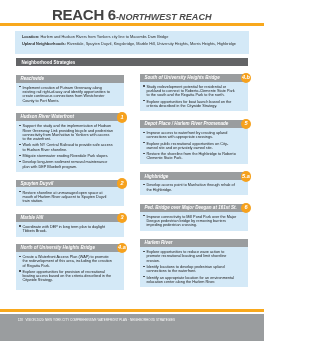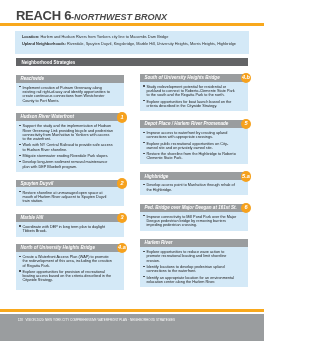--- a/index.html
+++ b/index.html
@@ -2,21 +2,21 @@
 <html><head>
 <meta charset="utf-8">
 <style>
   html,body{margin:0;padding:0;}
   body{width:264px;height:341px;background:#ffffff;
        font-family:"Liberation Sans",sans-serif;-webkit-font-smoothing:antialiased;
        overflow:hidden;position:relative;}
   .page{position:absolute;inset:0;transform:translateZ(0);}
 
   .title{position:absolute;left:16px;top:5.5px;white-space:nowrap;}
-  .title .t1{font-size:13px;font-weight:bold;color:#434343;letter-spacing:-0.28px;}
+  .title .t1{font-size:15px;font-weight:bold;color:#434343;letter-spacing:-0.28px;margin-left:36px;}
   .title .t2{font-size:9.1px;font-weight:bold;font-style:italic;color:#4d4d4d;letter-spacing:-0.05px;}
 
   .rule{position:absolute;left:0;top:23px;width:264px;height:2.6px;background:#f8a81c;}
 
   .infobox{position:absolute;left:15.4px;top:30.9px;width:233.2px;height:22.7px;background:#d4e9f7;}
   .infobox .line{position:absolute;left:6.5px;font-size:3.88px;color:#2d2d2d;line-height:4px;white-space:nowrap;}
   .infobox .l1{top:4.1px;}
   .infobox .l2{top:10.8px;}
   .infobox b{font-weight:bold;}
 
@@ -42,21 +42,21 @@
 
   .footerrule{position:absolute;left:0;top:308.6px;width:264px;height:3.2px;background:#f8a81c;}
   .footer{position:absolute;left:0;top:314px;width:264px;height:27px;background:#9a9d9f;}
   .footer .ft{position:absolute;left:17.8px;top:3.8px;font-size:3.0px;color:#ffffff;letter-spacing:0.02px;white-space:pre;}
 </style>
 </head>
 <body>
 
 <div class="page">
   <div class="title">
-    <span class="t1">REACH 6</span><span class="t2">-NORTHWEST BRONX</span>
+    <span class="t1">REACH 6</span><span class="t2">-NORTHWEST REACH</span>
   </div>
   <div class="rule"></div>
 
   <div class="infobox">
     <div class="line l1"><b>Location:</b><span> Harlem and Hudson Rivers from Yonkers city line to Macombs Dam Bridge</span></div>
     <div class="line l2"><b>Upland Neighborhoods:</b><span> Riverdale, Spuyten Duyvil, Kingsbridge, Marble Hill, University Heights, Morris Heights, Highbridge</span></div>
   </div>
 
   <div class="nsbar">
     <span>Neighborhood Strategies</span>

